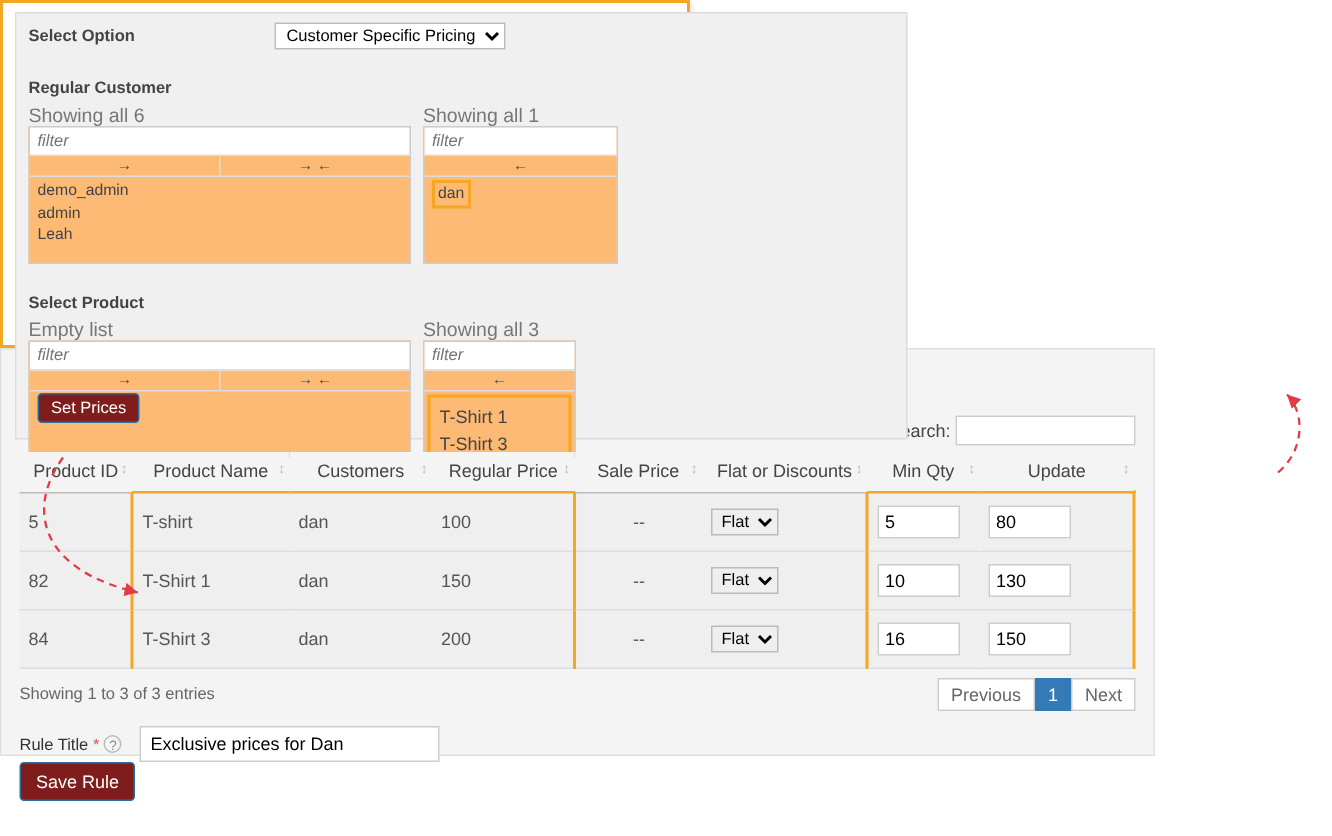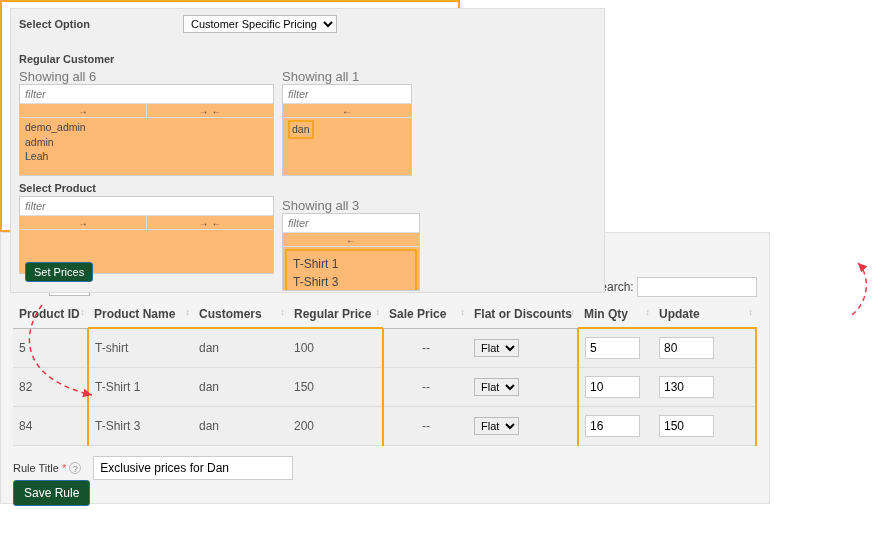--- a/index.html
+++ b/index.html
@@ -14,21 +14,21 @@
   .showing{color:#777;font-size:13px;margin-top:2px}
   .dual{display:flex;gap:8px;margin-top:2px}
   .listbox{border:1px solid #ccc;background:#fdba74;flex:1;display:flex;flex-direction:column}
   .listbox input.filter{border:0;border-bottom:1px solid #ddd;padding:3px 5px;font-size:11px;font-style:italic;color:#888;width:100%}
   .arrowbar{display:flex;border-bottom:1px solid #ddd;height:14px}
   .arrowbar span{flex:1;text-align:center;color:#444;font-size:10px;line-height:14px;cursor:pointer}
   .arrowbar span + span{border-left:1px solid #ddd}
   .items{flex:1;overflow:hidden;padding:2px 5px;font-size:10.5px;line-height:1.4;color:#444}
   .hl-orange{border:2px solid #f5a623;display:inline-block;padding:0 2px}
   .items .hl-block{border:2px solid #f5a623;padding:4px 6px;margin:2px;font-size:12px;line-height:1.5}
-  .btn-blue{background:#14532d;border:1px solid #2e6da4;color:#fff;border-radius:3px;padding:5px 10px;font-size:12px;cursor:pointer}
+  .btn-blue{background:#7f1d1d;border:1px solid #2e6da4;color:#fff;border-radius:3px;padding:5px 10px;font-size:12px;cursor:pointer}
   .btn-blue.sm{padding:3px 8px;font-size:11px}
   #setprices{position:absolute;left:14px;bottom:10px}
   
   #cart{right:10px;top:28px;width:460px;height:232px;background:#fff;border:2px solid #f5a623;box-shadow:0 2px 6px rgba(0,0,0,.2);padding:10px 12px;z-index:5}
   #cart h2{margin:0 0 10px;font-size:22px;font-weight:normal;color:#333}
   table.cart{width:100%;border-collapse:collapse;font-size:12px}
   table.cart th,table.cart td{border:1px solid #ddd;padding:6px 8px;text-align:left}
   table.cart th{font-weight:bold;color:#333}
   .remove{color:#d9534f;font-weight:bold;text-align:center;cursor:pointer}
   .thumb{width:18px;height:18px;background:#ddd;border-radius:2px;display:inline-block}
@@ -38,21 +38,21 @@
   input.coupon{width:60px;padding:4px;border:1px solid #ccc;font-size:12px}
   .btn-grey{background:#e9e9e9;border:1px solid #ccc;padding:4px 10px;font-size:12px;cursor:pointer;color:#555}
   .spacer{flex:1}
   
   #rules{left:90px;top:275px;width:770px;height:272px;background:#f4f4f4;border:1px solid #e0e0e0;padding:8px 12px;z-index:2}
   #change{margin:2px 0 8px}
   .entries-row{display:flex;align-items:center;gap:6px;color:#444;font-size:12px}
   .entries-row .r{margin-left:auto}
   input.search{border:1px solid #ccc;padding:2px 4px;width:120px;font-size:12px}
   table.grid{width:100%;border-collapse:collapse;margin-top:4px;font-size:12px}
-  table.grid th{background:#f4f4f4;border-bottom:1px solid #bbb;padding:6px 6px;font-weight:bold;color:#444;text-align:left;position:relative}
+  table.grid th{background:#f4f4f4;border-bottom:1px solid #bbb;padding:6px 6px;font-weight:normal;color:#444;text-align:center;position:relative}
   table.grid th .sort{color:#bbb;font-size:9px;letter-spacing:-1px;position:absolute;right:4px}
   table.grid td{border-bottom:1px solid #ddd;padding:8px 6px;color:#555;background:#efefef}
   select.flat{border:1px solid #bbb;font-size:11px;padding:1px 2px}
   input.cell{width:55px;border:1px solid #ccc;padding:3px 4px;font-size:12px}
   .grp-orange-l{border-left:2px solid #f5a623}
   .grp-orange-r{border-right:2px solid #f5a623}
   .grp-orange-t{border-top:2px solid #f5a623}
   .grp-orange-b{border-bottom:2px solid #f5a623}
   .pager{display:flex;align-items:center;gap:0;margin-top:6px}
   .pager .info{color:#666}
@@ -105,33 +105,34 @@
         <div class="arrowbar">
             <span>←</span>
           </div>
         <div class="items">
           <span class="hl-orange">dan</span>
         </div>
       </div>
     </div>
   </div>
 
-  <div class="sect" style="margin-top:6px">Select Product</div>
+  <div class="sect" style="margin-top:20px">Select Product</div>
   <div class="dual">
     <div style="width:255px">
+      <div class="showing">Empty list</div>
       <div class="listbox" style="height:78px">
         <input class="filter" placeholder="filter" style="">
         <div class="arrowbar">
           <span>→</span>
           <span>→ ←</span>
         </div>
         <div class="items"></div>
       </div>
     </div>
-    <div style="width:138px">
+    <div style="width:102px">
       <div class="showing">Showing all 3</div>
       <div class="listbox" style="height:78px">
         <input class="filter" placeholder="filter" style="">
         <div class="arrowbar">
             <span>←</span>
           </div>
         <div class="items" style="padding:0">
           <div class="hl-block">
             <div>T-Shirt 1</div>
             <div>T-Shirt 3</div>
@@ -242,20 +243,28 @@
       <td class="grp-orange-b">dan</td>
       <td class="grp-orange-b grp-orange-r">200</td>
       <td style="text-align:center">--</td>
       <td><select class="flat"><option>Flat</option></select></td>
       <td class="grp-orange-l grp-orange-b"><input class="cell" value="16" style=""></td>
       <td class="grp-orange-b grp-orange-r"><input class="cell" value="150" style=""></td>
     </tr>
   </tbody>
     </table>
 
+  <div class="pager">
+    <span class="info">Showing 1 to 3 of 3 entries</span>
+    <span class="r">
+      <span class="pgbtn">Previous</span>
+      <span class="pgbtn active">1</span>
+      <span class="pgbtn">Next</span>
+    </span>
+  </div>
 
   <div class="rule-title-row">
     <span>
       <span>Rule Title</span>
       <span class="req"> *</span>
       <span class="help">?</span>
     </span>
     <input class="ruletitle" value="Exclusive prices for Dan" style="">
   </div>
 

